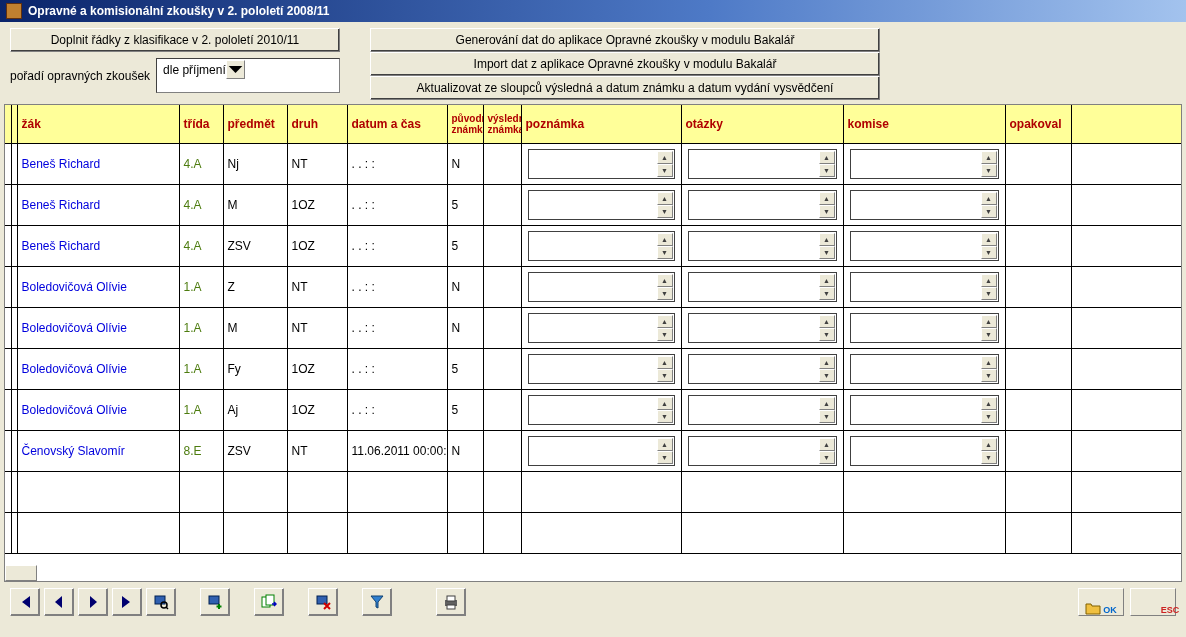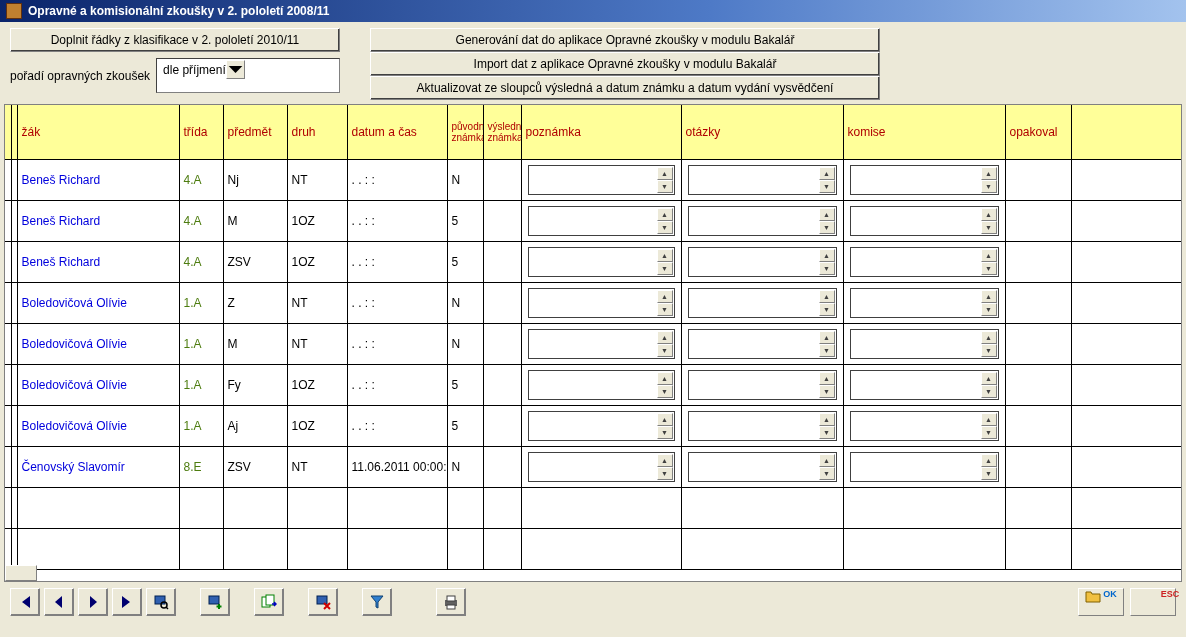--- a/index.html
+++ b/index.html
@@ -96,23 +96,23 @@
     overflow: hidden;
   }
   table.grid {
     border-collapse: collapse;
     width: 1180px;
     table-layout: fixed;
   }
   table.grid th {
     background: #FFFF99;
     color: #B00000;
-    font-weight: normal;
+    font-weight: bold;
     text-align: left;
-    padding: 16px 4px;
+    padding: 8px 4px;
     border-right: 1px solid #000;
     border-bottom: 1px solid #000;
     height: 36px;
     font-size: 12px;
     vertical-align: middle;
     box-sizing: border-box;
     overflow: hidden;
   }
   table.grid th.two-line { font-size: 10px; line-height: 11px; }
   table.grid td {
@@ -181,21 +181,21 @@
   .right-btns {
     margin-left:auto;
     display:flex;
     gap:6px;
   }
   .folder-btn {
     width:44px;height:26px;
     background:#ECE9D8;
     border:1px solid #808080;
     border-top-color:#fff;border-left-color:#fff;
-    display:flex;align-items:flex-start;justify-content:center;
+    display:flex;align-items:flex-end;justify-content:center;
     gap:2px;
     cursor:pointer;
     font-size:9px;
     font-weight:bold;
   }
   .folder-ok { color:#0066CC; }
   .folder-esc { color:#CC2222;padding-left:32px; }
   .col-handle { width:6px; }
   .col-preh { width:6px; }
   .col-zak { width:162px; }

